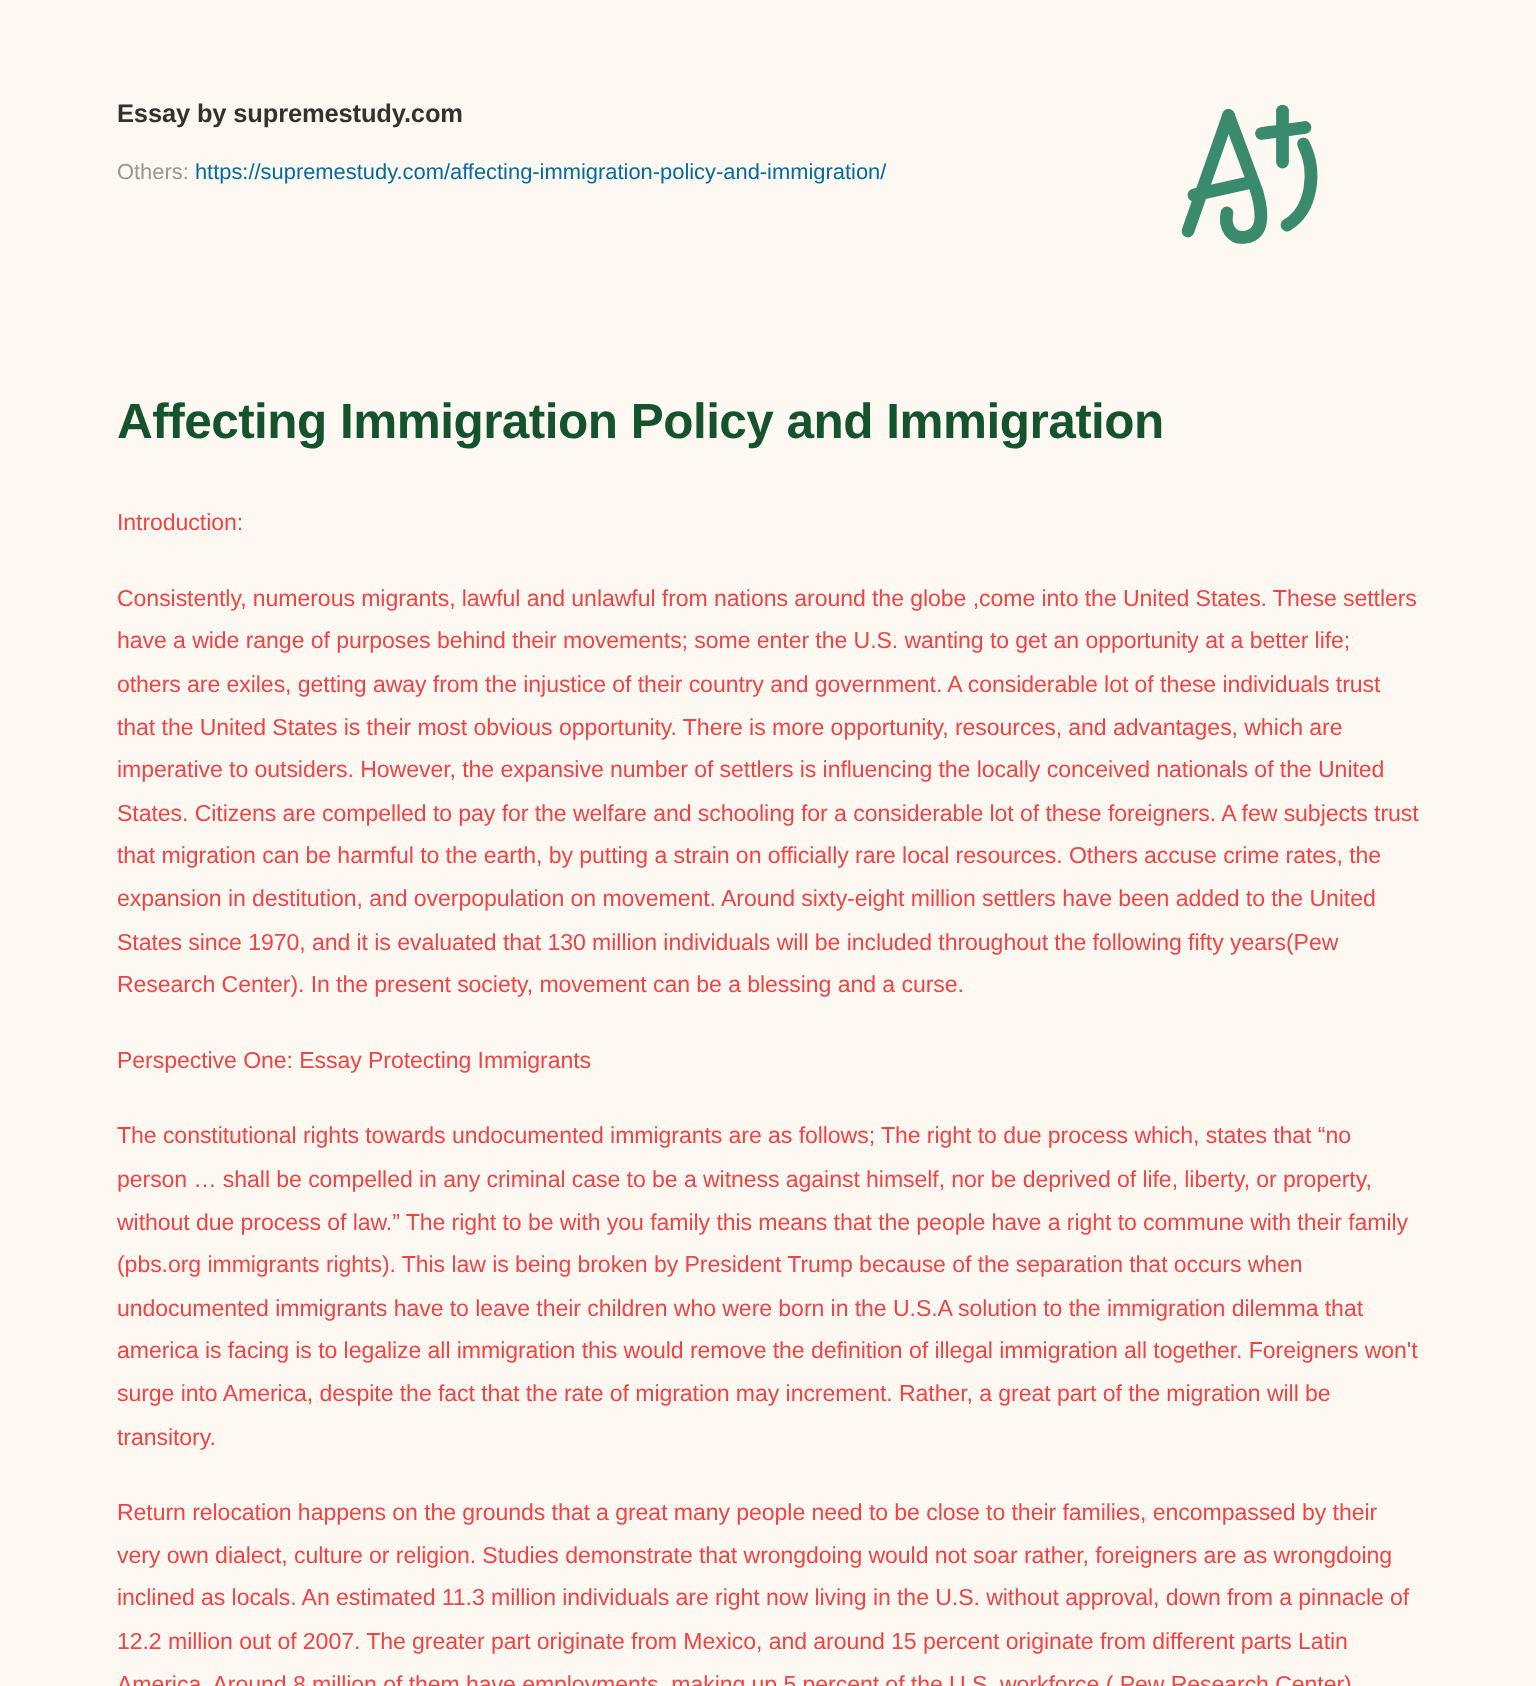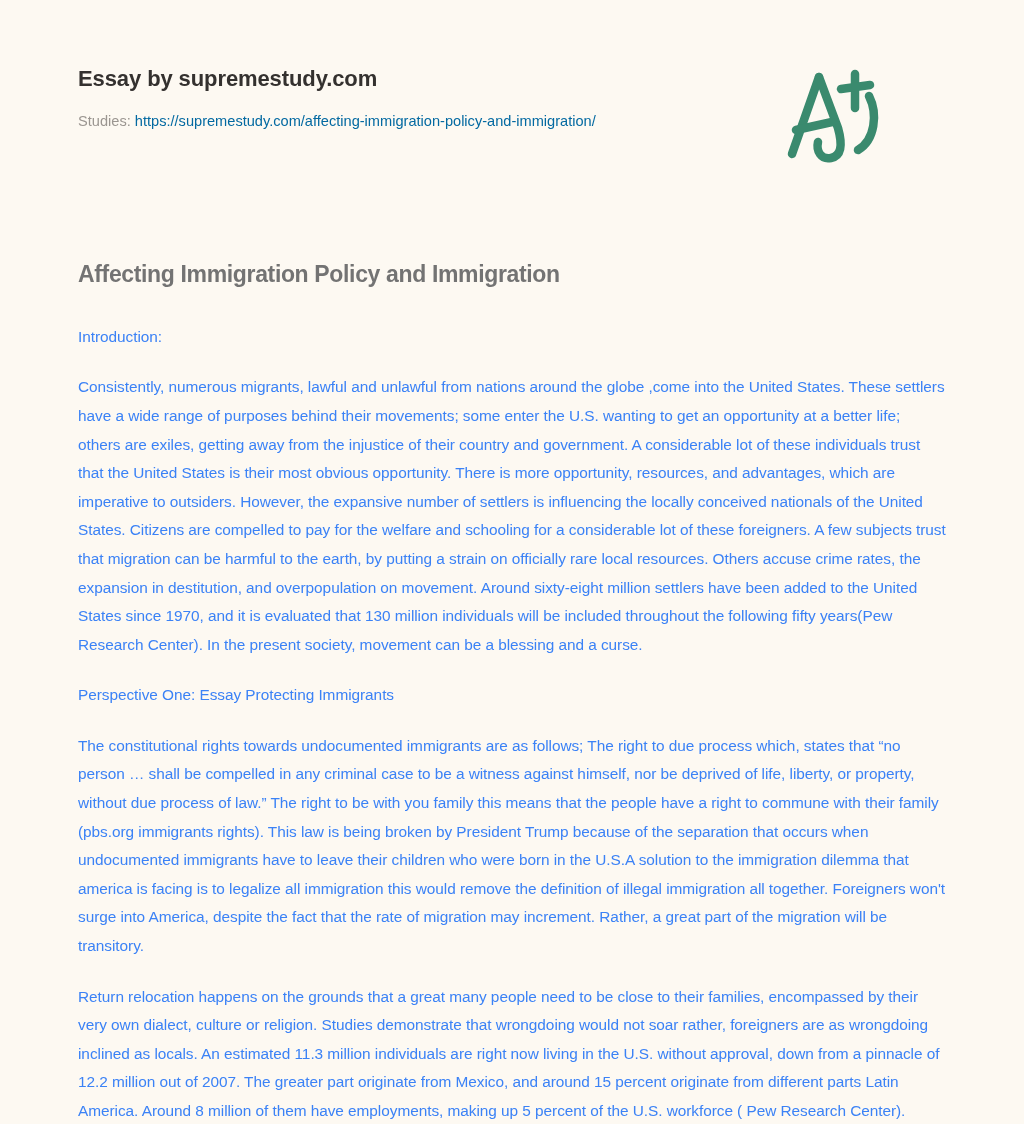--- a/index.html
+++ b/index.html
@@ -23,21 +23,21 @@
     padding: 0 78px;
   }
 
   
   .header {
     position: relative;
     padding-top: 66px;
     min-height: 106px;
   }
   .brand-line {
-    font-size: 22px;
+    font-size: 17px;
     font-weight: bold;
     color: #34312f;
     letter-spacing: -0.1px;
     line-height: 1.2;
   }
   .source-line {
     margin-top: 20px;
     font-size: 14.6px;
     color: #9b9691;
     line-height: 1.3;
@@ -64,49 +64,49 @@
     width: 112px;
     height: 112px;
   }
 
   
   .article {
     margin-top: 88px;
   }
   .article-title {
     font-family: "Liberation Sans", sans-serif;
-    font-size: 23px;
+    font-size: 33px;
     font-weight: 600;
-    color: #737373;
+    color: #14532d;
     letter-spacing: -0.35px;
     line-height: 1.25;
     margin: 0 0 34px 0;
   }
   .body-copy p {
     font-size: 15.4px;
     line-height: 28.6px;
-    color: #3b82f6;
+    color: #ef4444;
     margin: 0 0 22px 0;
     text-align: left;
     max-width: 868px;
     letter-spacing: -0.05px;
   }
   .body-copy p:last-child {
     margin-bottom: 0;
   }
 </style>
 </head>
 <body>
 
 <div class="page">
 
   <div class="header">
     <div class="brand-line">Essay by supremestudy.com</div>
     <div class="source-line">
-      <span class="source-label">Studies:</span>
+      <span class="source-label">Others:</span>
       <span class="source-url">https://supremestudy.com/affecting-immigration-policy-and-immigration/</span>
     </div>
 
     <div class="logo">
       <svg viewBox="0 0 112 112" xmlns="http://www.w3.org/2000/svg" aria-hidden="true">
         <g fill="none" stroke="#3a8a6e" stroke-width="8.5" stroke-linecap="round" stroke-linejoin="round">
 
           <path d="M20 96 L47 19"></path>
 
           <path d="M47 19 L66 70 C71 88 69 98 59 100 C49 102 44 93 46 84"></path>

